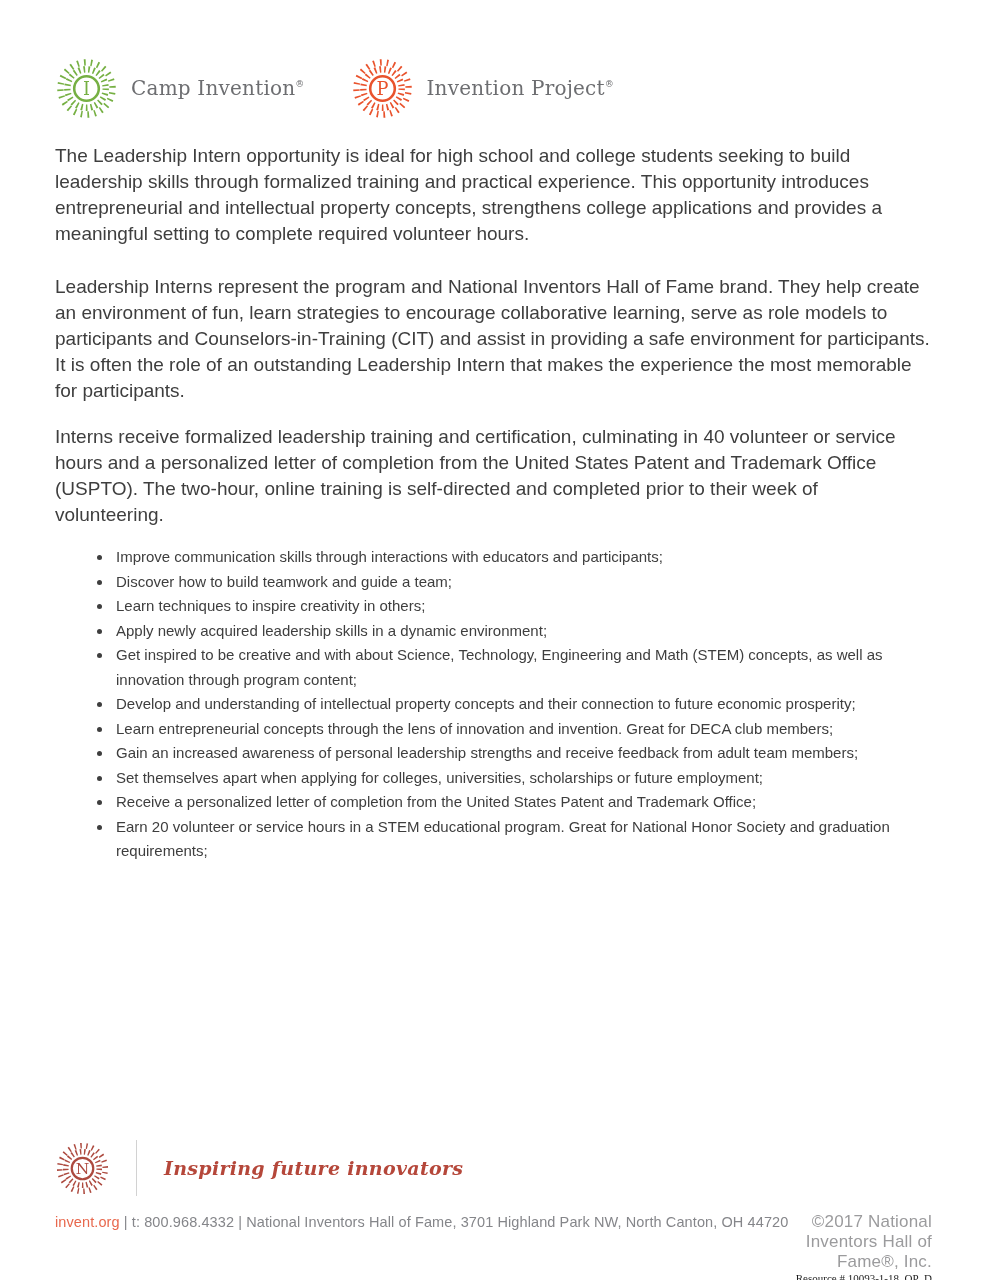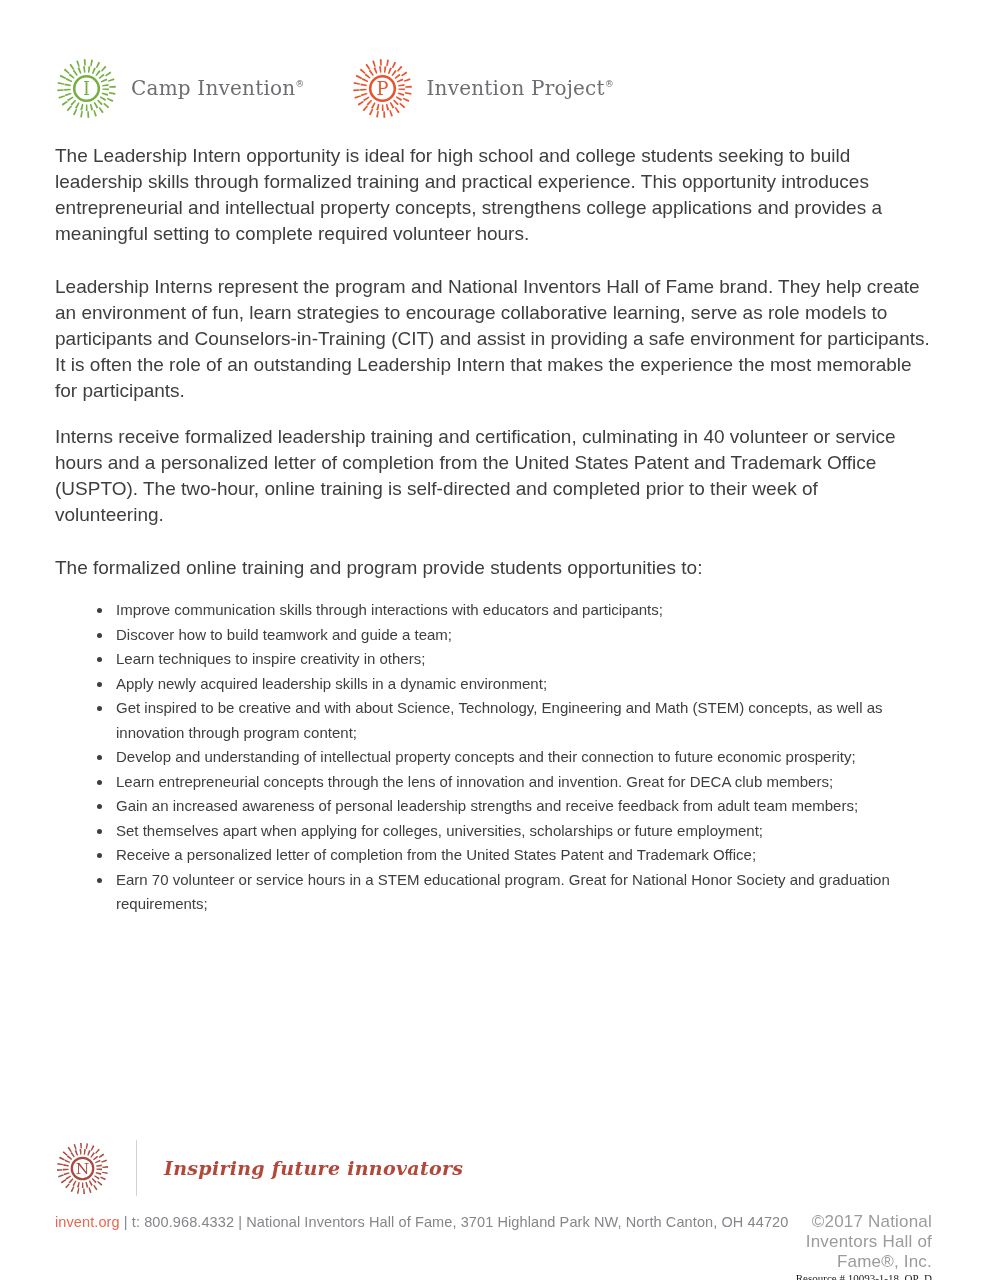--- a/index.html
+++ b/index.html
@@ -89,34 +89,33 @@
         <span class="logo-label"><span>Invention Project</span><sup>®</sup></span>
       </div>
     </div>
 
 
     <p class="body">The Leadership Intern opportunity is ideal for high school and college students seeking to build leadership skills through formalized training and practical experience. This opportunity introduces entrepreneurial and intellectual property concepts, strengthens college applications and provides a meaningful setting to complete required volunteer hours.</p>
     <p class="body second">Leadership Interns represent the program and National Inventors Hall of Fame brand. They help create an environment of fun, learn strategies to encourage collaborative learning, serve as role models to participants and Counselors-in-Training (CIT) and assist in providing a safe environment for participants. It is often the role of an outstanding Leadership Intern that makes the experience the most memorable for participants.</p>
 
 
     <p class="body after-heading">Interns receive formalized leadership training and certification, culminating in 40 volunteer or service hours and a personalized letter of completion from the United States Patent and Trademark Office (USPTO). The two-hour, online training is self-directed and completed prior to their week of volunteering.</p>
-    <p class="body intro">The formalized online training and program provide students opportunities to:</p>
 
     <ul class="bullets">
       <li>Improve communication skills through interactions with educators and participants;</li>
       <li>Discover how to build teamwork and guide a team;</li>
       <li>Learn techniques to inspire creativity in others;</li>
       <li>Apply newly acquired leadership skills in a dynamic environment;</li>
       <li>Get inspired to be creative and with about Science, Technology, Engineering and Math (STEM) concepts, as well as innovation through program content;</li>
       <li>Develop and understanding of intellectual property concepts and their connection to future economic prosperity;</li>
       <li>Learn entrepreneurial concepts through the lens of innovation and invention. Great for DECA club members;</li>
       <li>Gain an increased awareness of personal leadership strengths and receive feedback from adult team members;</li>
       <li>Set themselves apart when applying for colleges, universities, scholarships or future employment;</li>
       <li>Receive a personalized letter of completion from the United States Patent and Trademark Office;</li>
-      <li>Earn 70 volunteer or service hours in a STEM educational program. Great for National Honor Society and graduation requirements;</li>
+      <li>Earn 20 volunteer or service hours in a STEM educational program. Great for National Honor Society and graduation requirements;</li>
     </ul>
   </div>
 
   <div class="footer">
     <div class="footer-top">
       <svg class="sunburst nihf-logo" viewBox="0 0 64 64">
         <circle cx="32" cy="32" r="12.5" fill="none" stroke="currentColor" stroke-width="2.6"></circle>
         <circle cx="32" cy="32" r="19.5" fill="none" stroke="currentColor" stroke-width="6.5" stroke-dasharray="1.7 3.2"></circle>
         <circle cx="32" cy="32" r="26.5" fill="none" stroke="currentColor" stroke-width="6.5" stroke-dasharray="1.7 5.2" transform="rotate(9 32 32)"></circle>
         <text x="32" y="38.5" text-anchor="middle" font-family="DejaVu Serif, serif" font-size="18" fill="currentColor">N</text>

